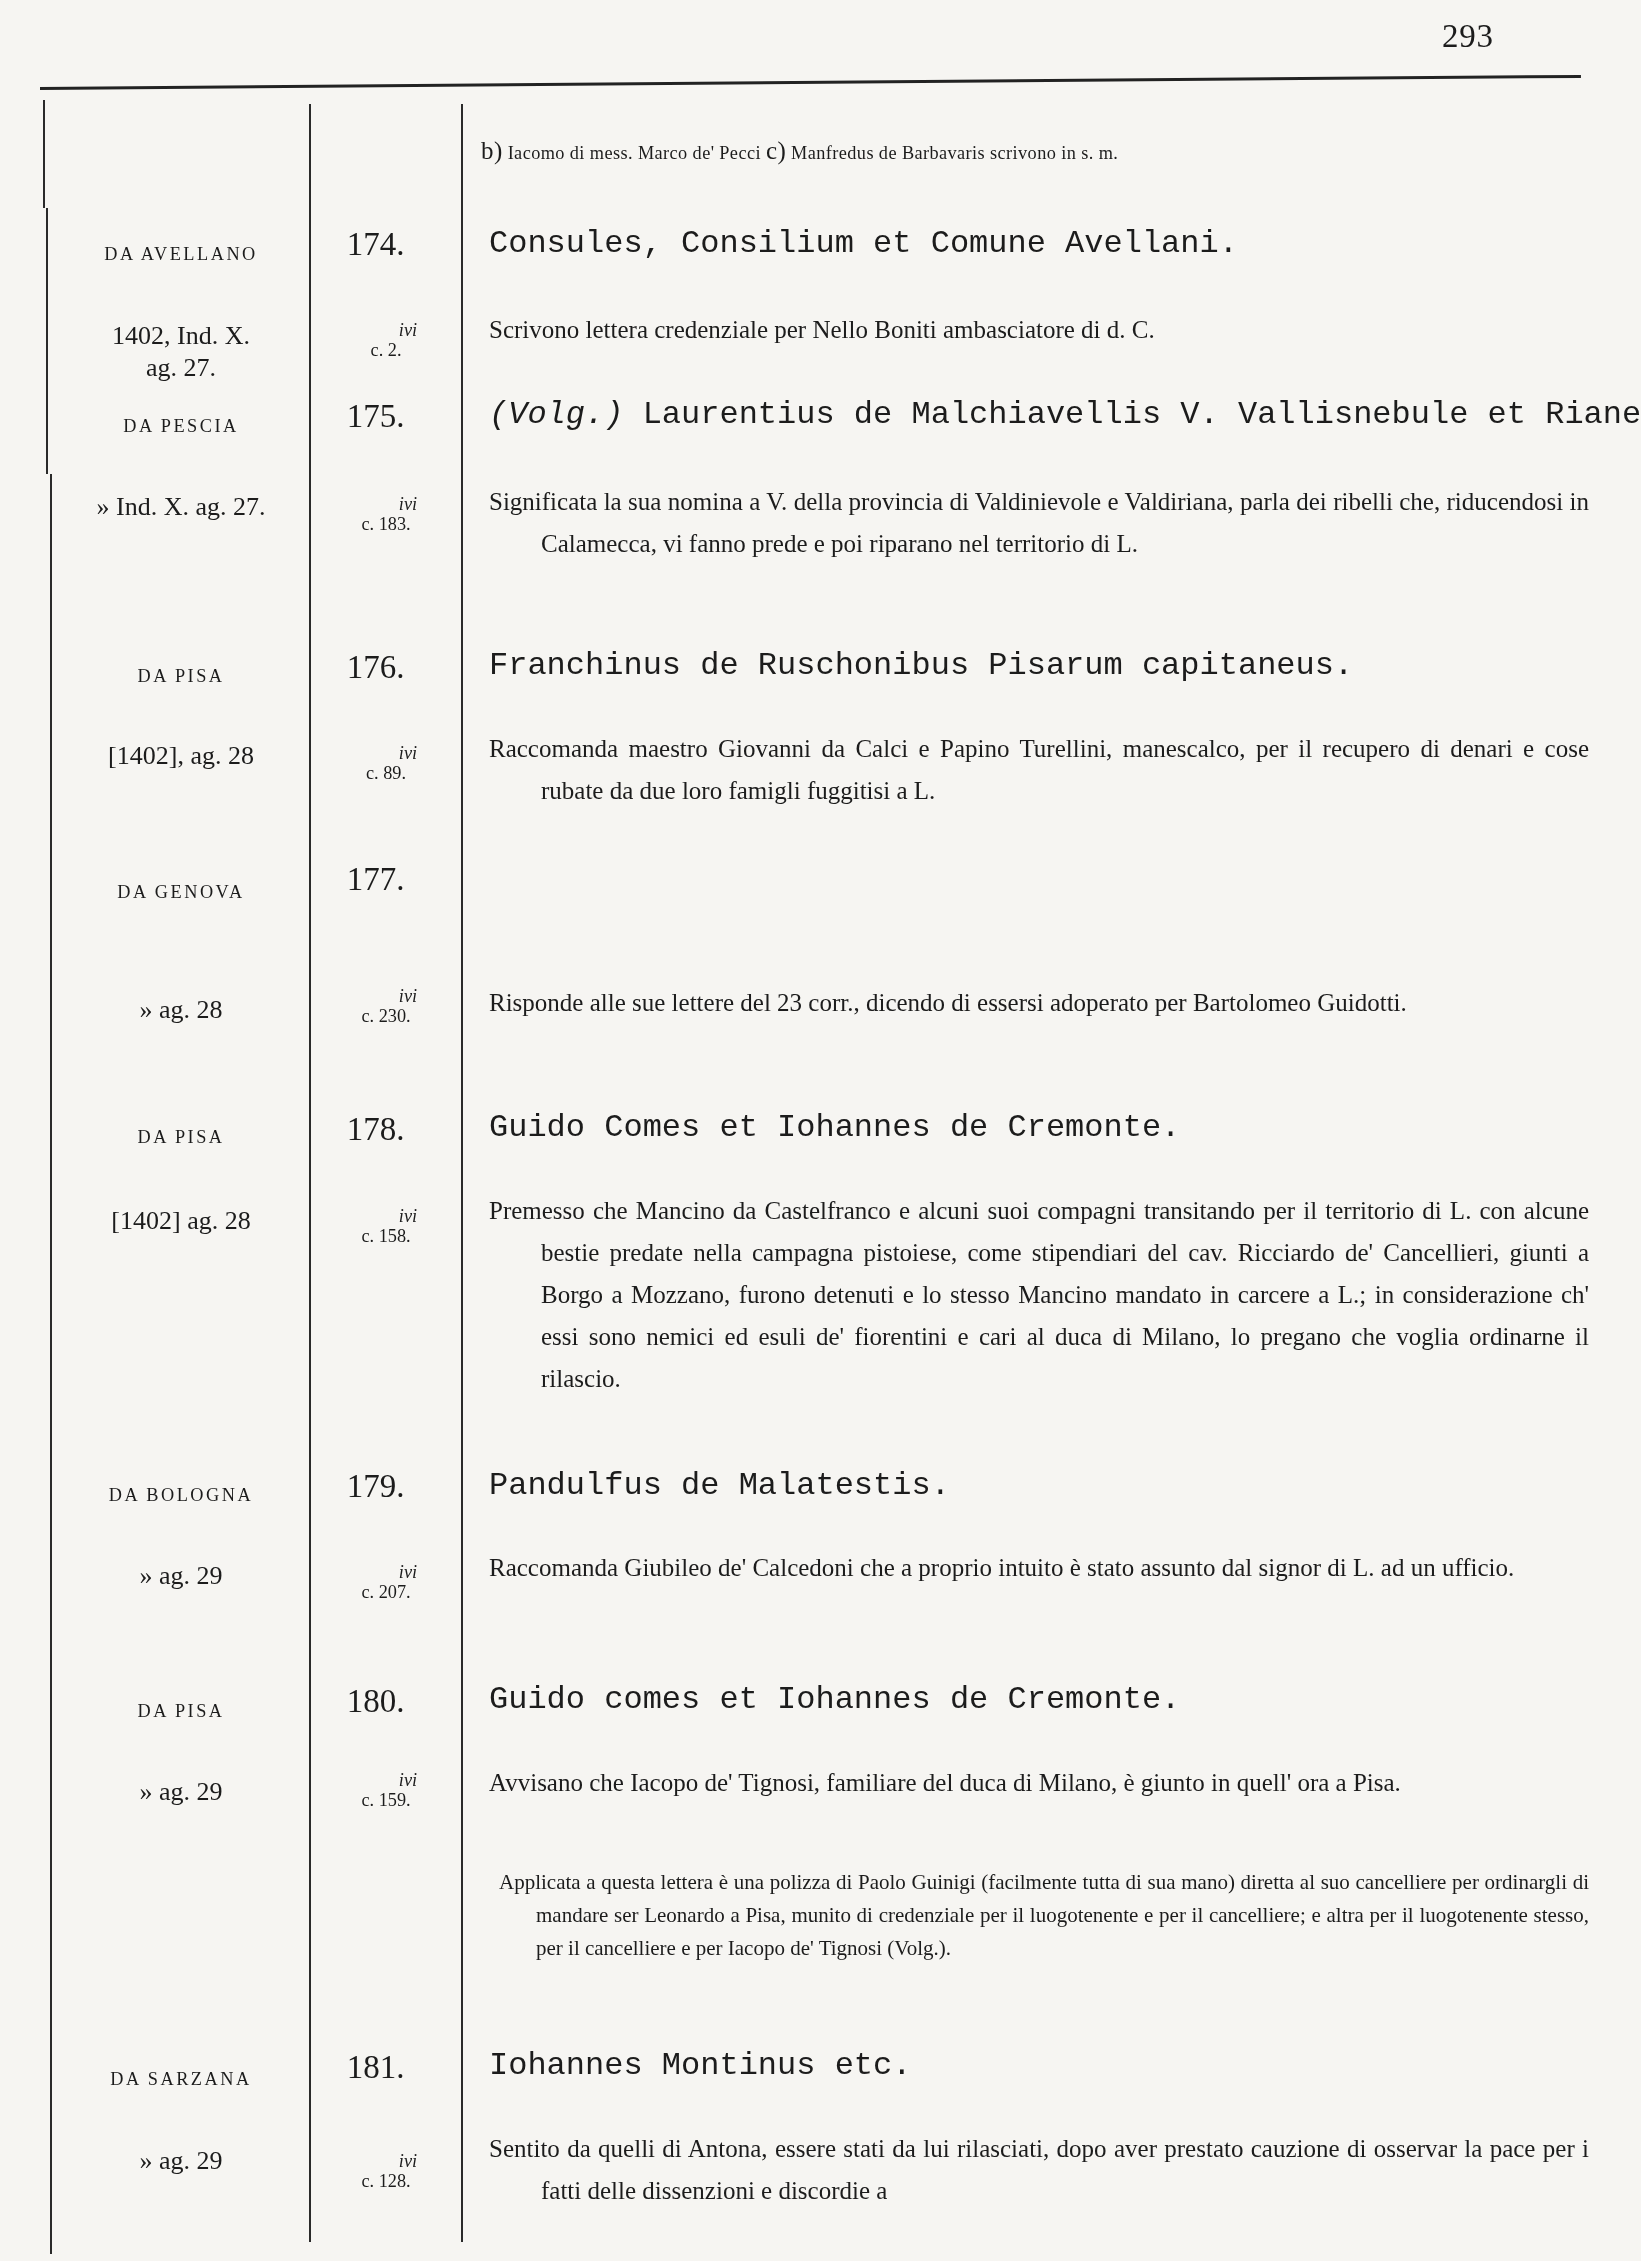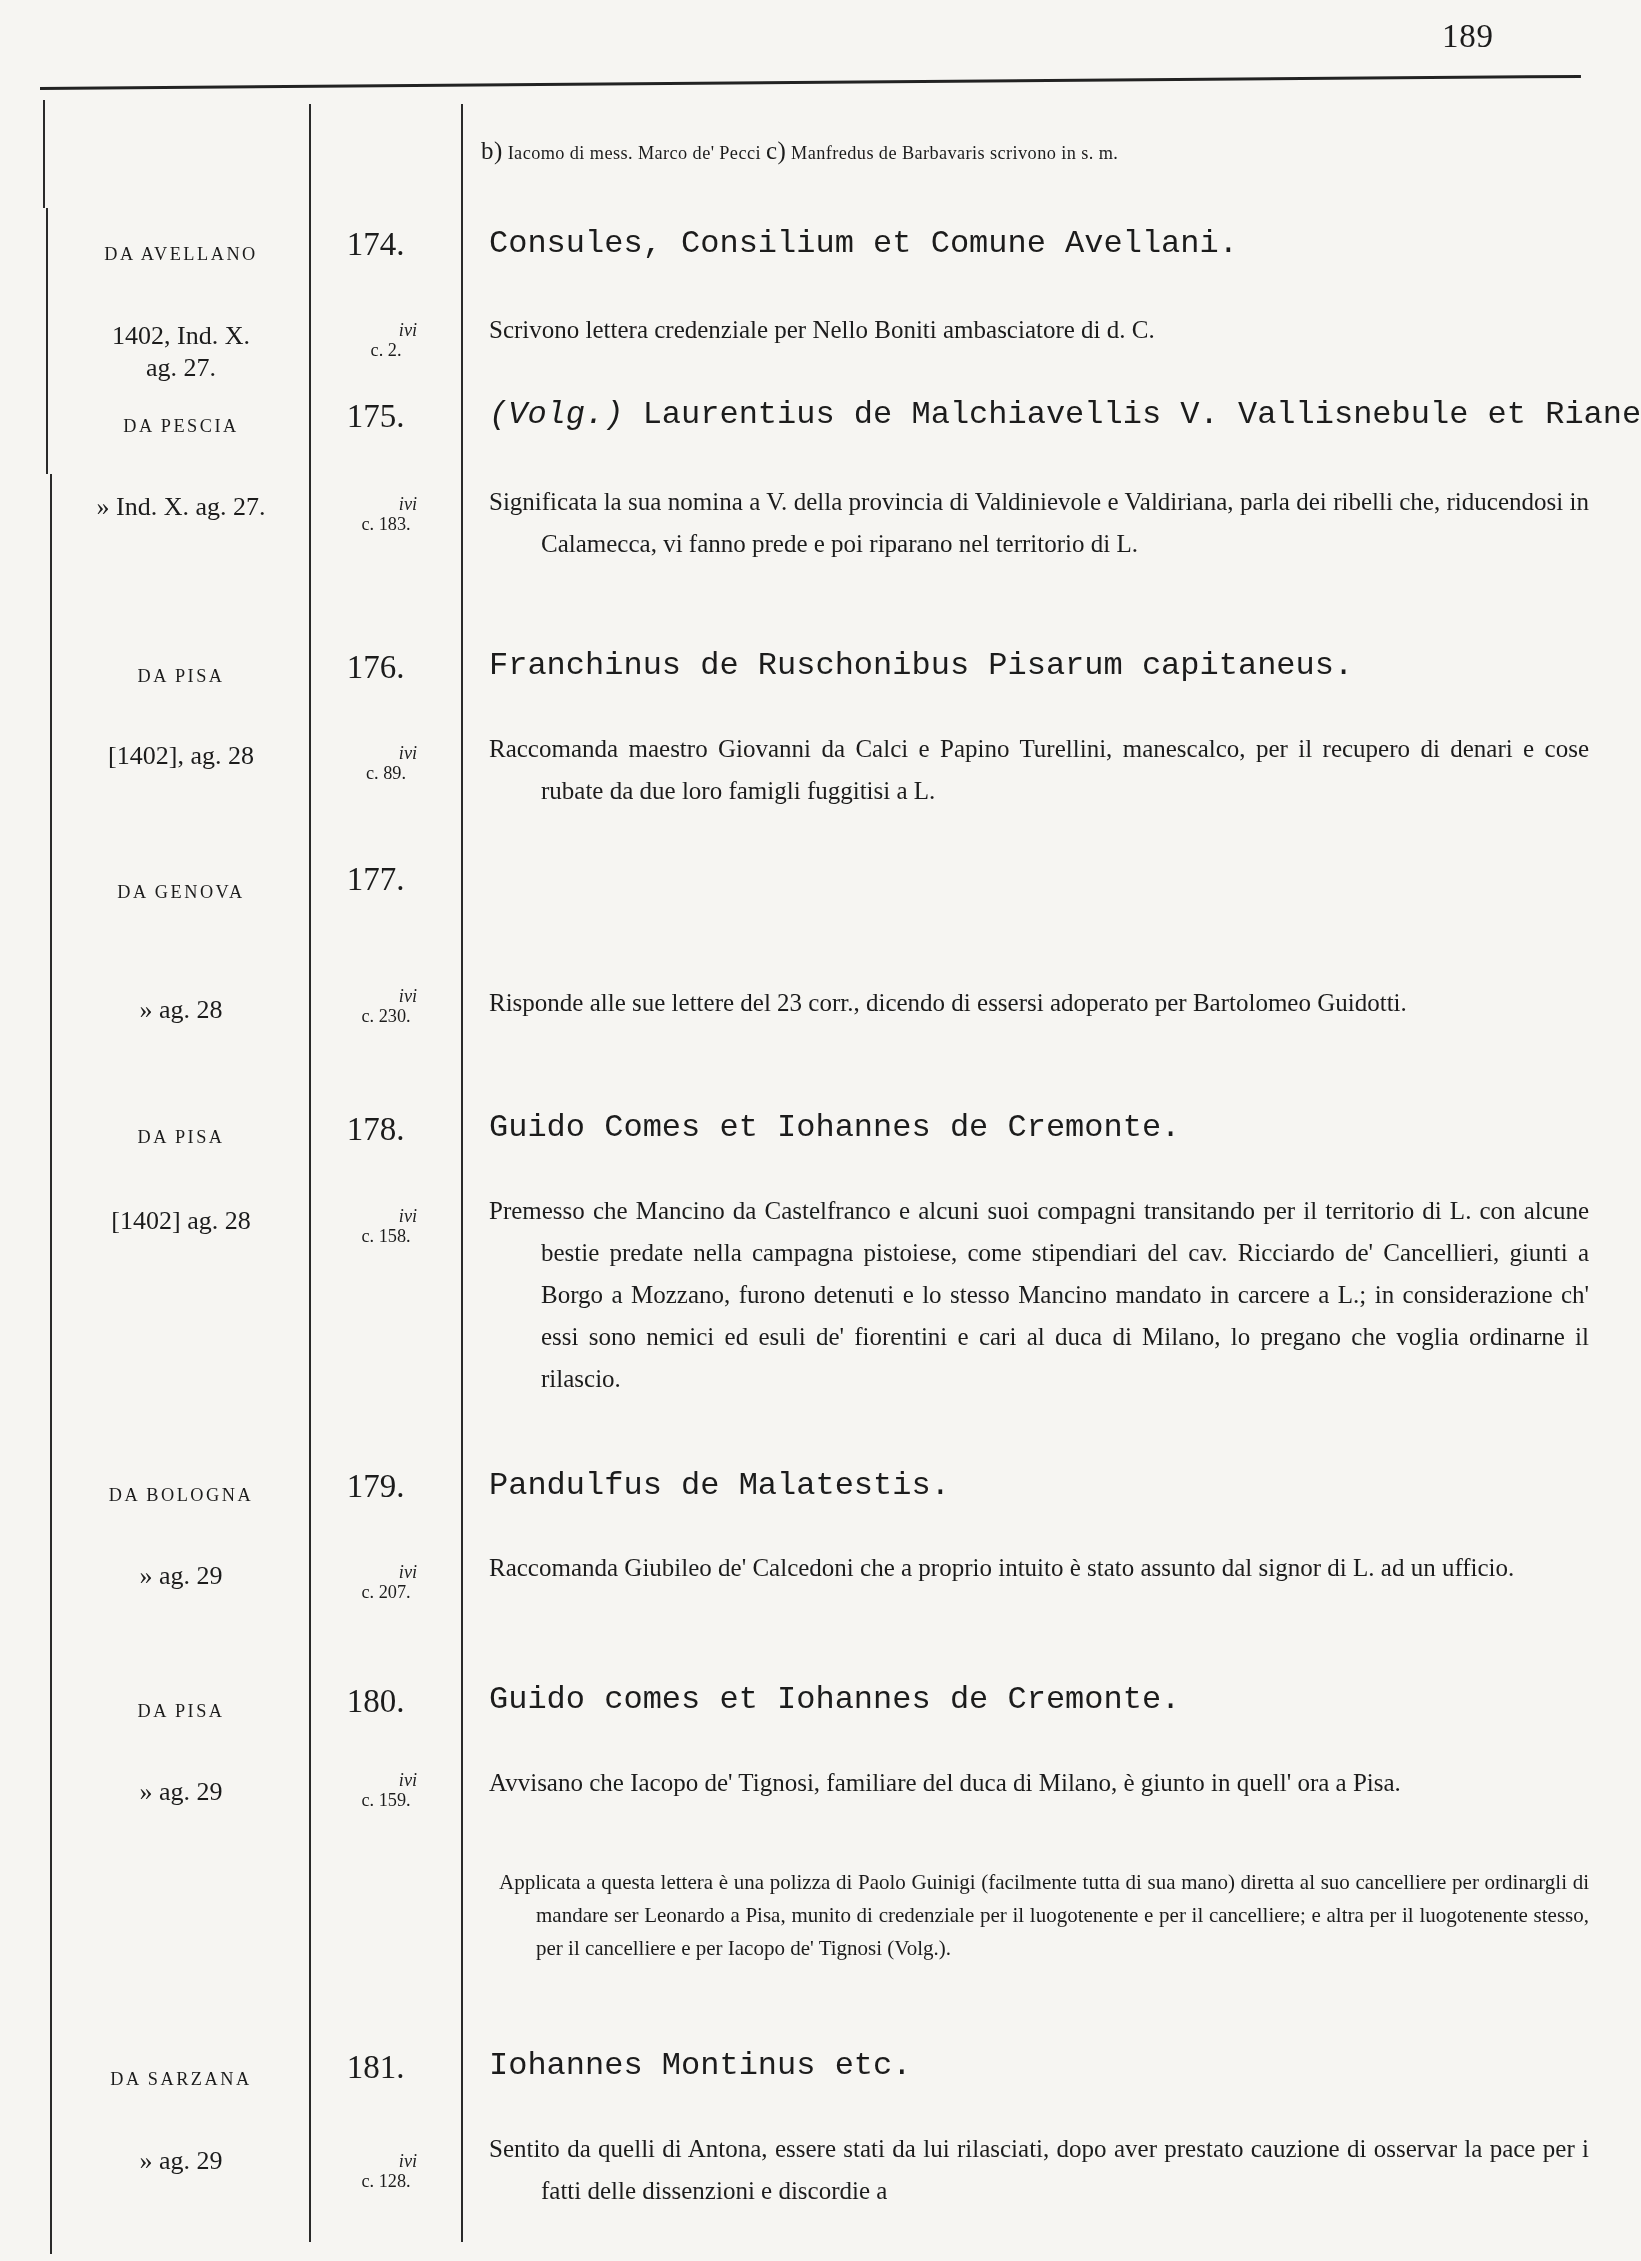--- a/index.html
+++ b/index.html
@@ -64,21 +64,21 @@
   }
   .c-note {
     position: absolute; left: 499px; width: 1090px;
     font-family: "Liberation Serif", serif; font-size: 21px; line-height: 33px;
     text-align: justify; text-indent: -37px; padding-left: 37px; box-sizing: border-box;
   }
 </style>
 </head>
 <body>
 
-<div class="page-number">189</div>
+<div class="page-number">293</div>
 <div class="top-rule"></div>
 
 <div class="vline vl-left-a"></div>
 <div class="vline vl-left-b"></div>
 <div class="vline vl-left-c"></div>
 <div class="vline vl-mid"></div>
 <div class="vline vl-right"></div>
 
 <div class="note-top">
   <span class="lbl">b)</span>

